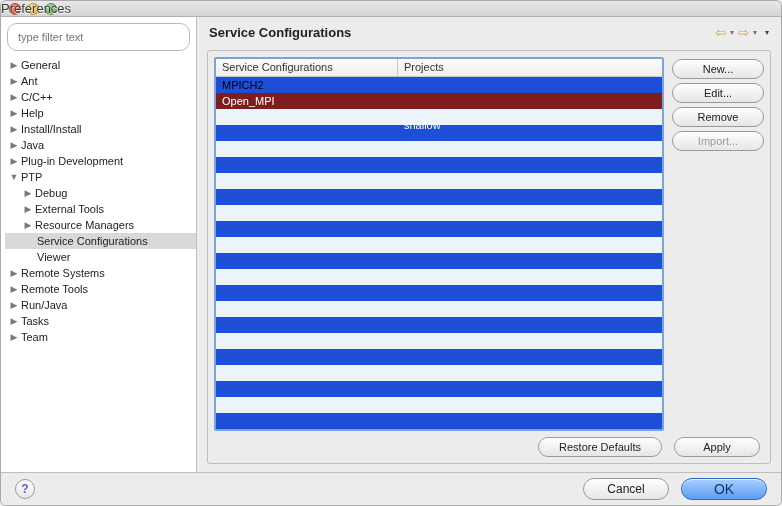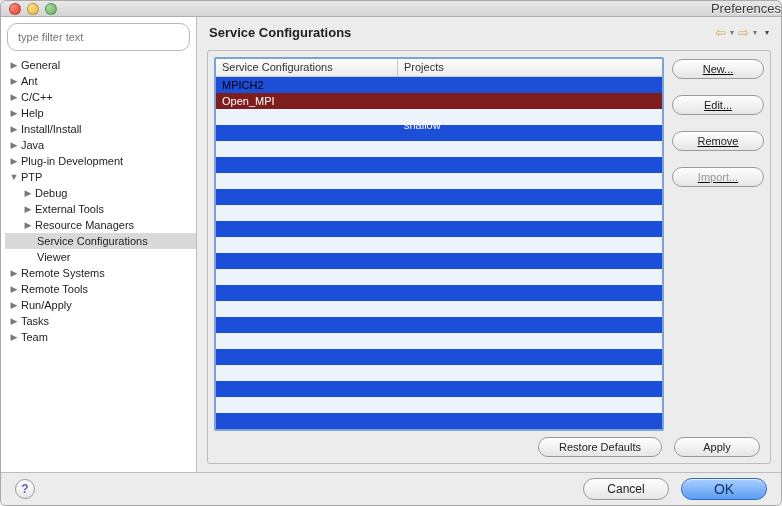--- a/index.html
+++ b/index.html
@@ -3,21 +3,21 @@
 <meta charset="utf-8">
 <style>
 * { box-sizing: border-box; margin: 0; padding: 0; font-family: "Lucida Grande", "Helvetica Neue", Arial, sans-serif; font-size: 11px; }
 body { background: #ececec; width: 782px; height: 506px; overflow: hidden; display: flex; flex-direction: column; border: 1px solid #aaa; border-radius: 6px; }
 .titlebar { height: 22px; background: linear-gradient(#e8e8e8,#d4d4d4); border-bottom: 1px solid #b0b0b0; display: flex; align-items: center; border-radius: 6px 6px 0 0; position: relative; }
 .traffic { display: flex; gap: 6px; padding-left: 8px; }
 .tl { width: 12px; height: 12px; border-radius: 50%; border: 0.5px solid rgba(0,0,0,.25); }
 .tl.red { background: radial-gradient(circle at 30% 30%, #ff8a80, #e33e32); }
 .tl.yellow { background: radial-gradient(circle at 30% 30%, #ffe082, #e6b43c); }
 .tl.green { background: radial-gradient(circle at 30% 30%, #a5d6a7, #67b24b); }
-.title { position: absolute; left: 0; right: 0; text-align: right; font-size: 13px; color: #3a3a3a; text-shadow: 0 1px 0 #fff; }
+.title { position: absolute; left: 0; right: 0; text-align: left; font-size: 13px; color: #3a3a3a; text-shadow: 0 1px 0 #fff; }
 .content { flex: 1; display: flex; }
 .sidebar { width: 196px; background: #fff; border-right: 1px solid #bdbdbd; display: flex; flex-direction: column; }
 .filter { margin: 6px 6px 4px 6px; }
 .filter input { width: 100%; height: 28px; border: 1px solid #b9b9b9; border-radius: 10px; padding: 0 10px; background: #fff; color: #888; outline: none; }
 .tree { flex: 1; overflow: auto; padding: 2px 0 2px 4px; }
 .tree-item { display: flex; align-items: center; height: 16px; padding-left: 4px; color: #222; white-space: nowrap; cursor: default; }
 .tree-item .tw { width: 10px; text-align: center; color: #7a7a7a; font-size: 9px; margin-right: 2px; }
 .tree-item.child1 { padding-left: 18px; }
 .tree-item.child2 { padding-left: 32px; }
 .tree-item.selected { background: #d9d9d9; }
@@ -35,21 +35,21 @@
 .th.c1 { width:182px; }
 .th.c2 { flex:1; border-right:none; }
 .tbody { flex:1; overflow:auto; }
 .tr { display:flex; height:16px; align-items:center; }
 .tr.even { background:#edf3fa; }
 .tr.odd { background:#1d4ed8; }
 .tr.sel { background:#7f1d1d; color:#fff; }
 .td { padding:0 6px; }
 .td.c1 { width:182px; }
 .td.c2 { flex:1;margin-top:48px; }
-.btns { width:92px; display:flex; flex-direction:column; gap:16px; padding-top:2px;text-decoration:underline; }
+.btns { width:92px; display:flex; flex-direction:column; gap:4px; padding-top:2px; }
 button.aqua { height:20px; border:1px solid #9a9a9a; border-radius:10px; background:linear-gradient(#fefefe,#e6e6e6); color:#222; font-size:11px; cursor:default; box-shadow: 0 1px 0 rgba(255,255,255,.7) inset; }
 button.aqua:disabled { color:#9a9a9a; }
 .lower { display:flex; justify-content:flex-end; gap:12px; padding:6px 4px 0 4px; }
 .footer { height:44px; border-top:1px solid #bdbdbd; display:flex; align-items:center; padding:0 14px; gap:12px; background:#ececec; }
 .help { width:20px; height:20px; border:1px solid #9a9a9a; border-radius:50%; background:linear-gradient(#fff,#e6e6e6); color:#6a5acd; display:flex; align-items:center; justify-content:center; font-size:12px; font-weight:bold; }
 .footer-spacer { flex:1; }
 button.primary { height:22px; width:86px; border:1px solid #2f67c9; border-radius:11px; background:linear-gradient(#a9d0ff,#5c9cf2); color:#10335f; font-size:14px; box-shadow: inset 0 1px 0 rgba(255,255,255,.7); }
 button.secondary { height:22px; width:86px; border:1px solid #9a9a9a; border-radius:11px; background:linear-gradient(#fefefe,#e6e6e6); color:#222; font-size:12px; }
 button.wide { width:124px; }
 </style>
@@ -125,21 +125,21 @@
       <div class="tree-item">
           <span class="tw">▶</span>
           <span>Remote Systems</span>
         </div>
       <div class="tree-item">
           <span class="tw">▶</span>
           <span>Remote Tools</span>
         </div>
       <div class="tree-item">
           <span class="tw">▶</span>
-          <span>Run/Apply</span>
+          <span>Run/Java</span>
         </div>
       <div class="tree-item">
           <span class="tw">▶</span>
           <span>Tasks</span>
         </div>
       <div class="tree-item">
           <span class="tw">▶</span>
           <span>Team</span>
         </div>
     </div>

